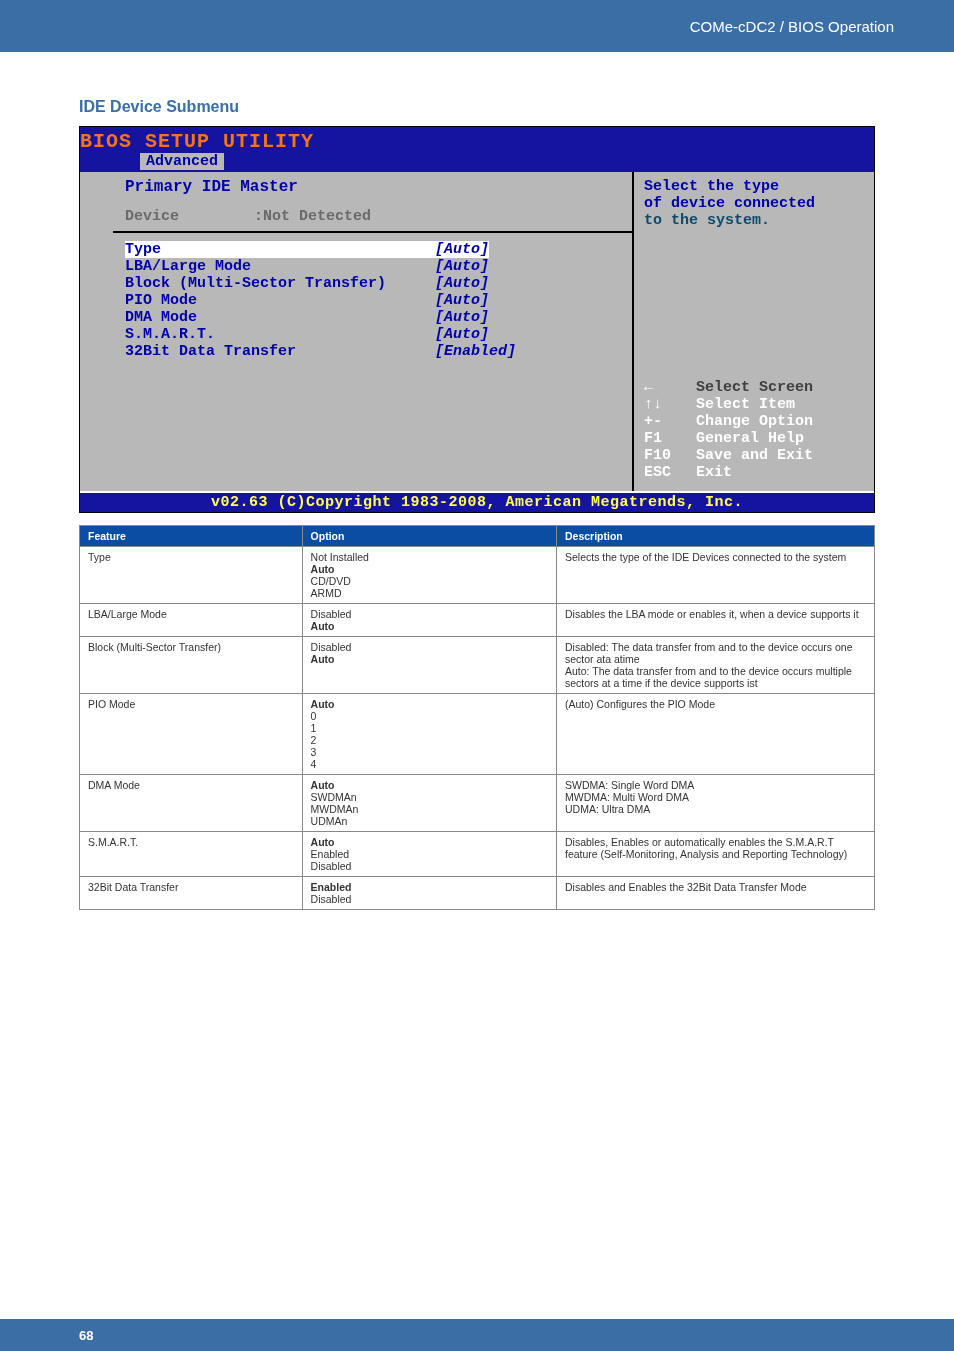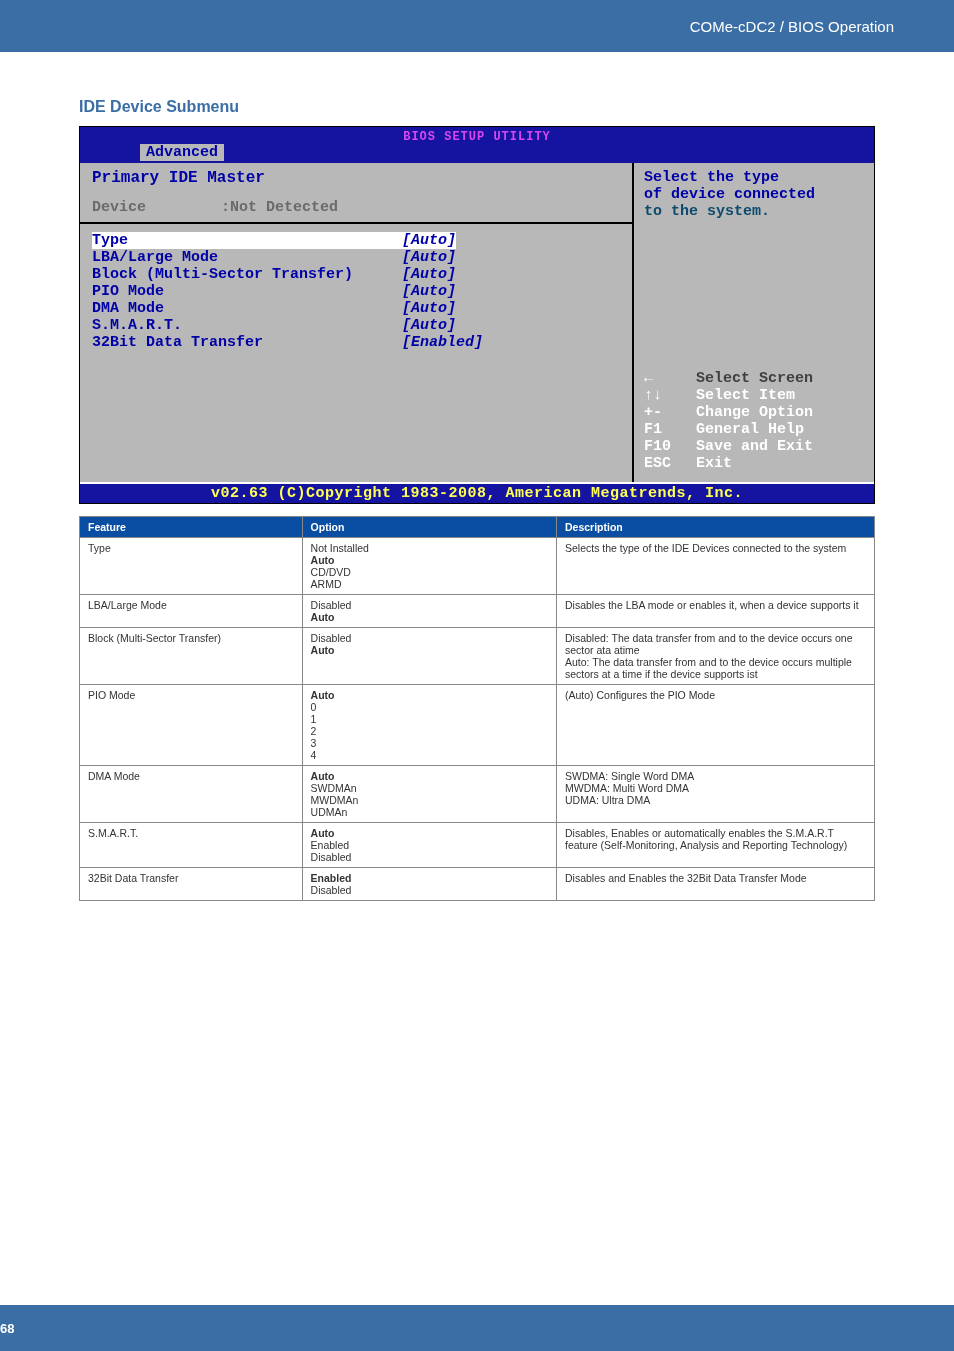--- a/index.html
+++ b/index.html
@@ -32,41 +32,41 @@
   }
   .bios-box {
     border: 1px solid #000;
     background: #1414a0;
     font-family: "Courier New", monospace;
     font-size: 15px;
     font-weight: bold;
     color: #fff;
   }
   .bios-title {
-    text-align: center;
     background: #1414a0;
-    color: #d946ef;
+    color: #f97316;
     padding: 3px 0 0 0;
-    font-size: 12px;
+    font-size: 20px;
     letter-spacing: 1px;
   }
   .bios-tabs {
     background: #1414a0;
     padding: 0 0 2px 60px;
   }
   .bios-tab {
     background: #b8b8b8;
     color: #0000a8;
     padding: 0 6px;
     display: inline-block;
   }
   .bios-body {
     display: flex;
     background: #b8b8b8;
     color: #0000a8;
+    padding-left: 33px;
   }
   .bios-left {
     flex: 1 1 auto;
     border-right: 2px solid #000;
     padding: 6px 12px 100px 12px;
     position:relative;
   }
   .bios-right {
     width: 240px;
     padding: 6px 10px 10px 10px;
@@ -104,25 +104,26 @@
   }
   table.feat td {
     border:1px solid #888;
     padding:4px 8px;
     vertical-align: top;
     color:#333;
   }
   .footer-band {
     position:absolute;
     bottom:0; left:0; right:0;
-    height:46px;
+    height:32px;
     background:#3a6ea5;
     color:#fff;
     display:flex;
     align-items:center;
+    padding-left:79px;
     font-size:13px;
     font-weight:bold;
   }
 </style>
 </head>
 <body>
 
 <div class="header-band">
   <span>COMe-cDC2 / BIOS Operation</span>
 </div>

